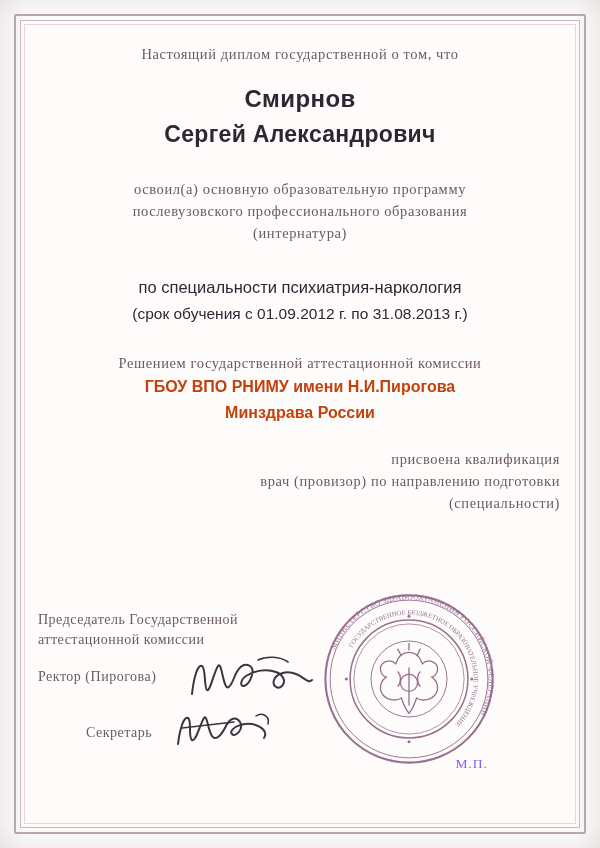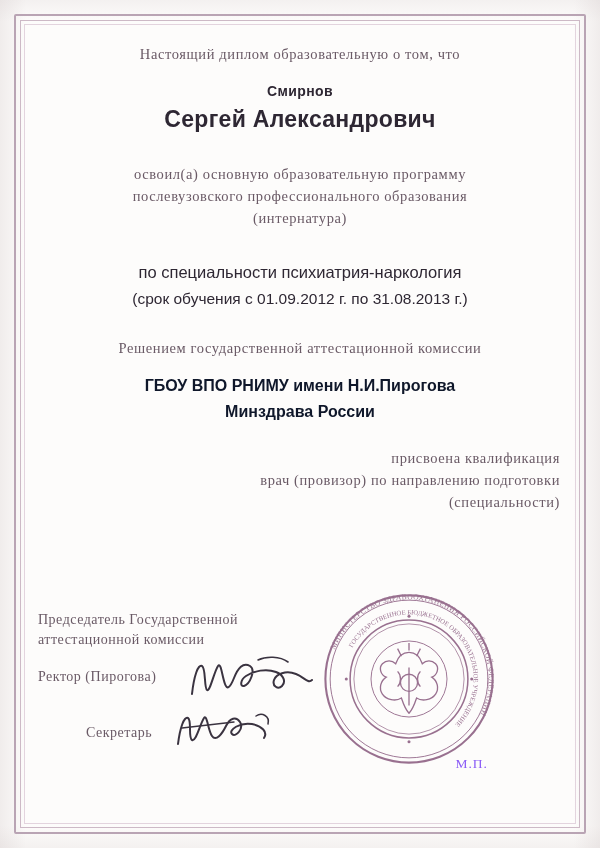--- a/index.html
+++ b/index.html
@@ -79,21 +79,21 @@
     color: #6a5a66;
     line-height: 1.45;
   }
 
   .name-block {
     margin-top: 16px;
     font-family: "Liberation Sans", sans-serif;
     color: #2e2733;
   }
   .name-surname {
-    font-size: 14px;
+    font-size: 24px;
     font-weight: bold;
     letter-spacing: 0.4px;
     line-height: 1.5;
   }
   .name-full {
     font-size: 23px;
     font-weight: bold;
     letter-spacing: 0.3px;
     line-height: 1.5;
   }
@@ -117,23 +117,22 @@
   .specialty-period {
     font-size: 15.5px;
     line-height: 1.7;
   }
 
   .commission-line {
     margin-top: 26px;
   }
 
   .org-block {
-    margin-top: 14px;
     font-family: "Liberation Sans", sans-serif;
-    color: #0f172a;
+    color: #c2410c;
     font-weight: bold;
     font-size: 16px;
     line-height: 1.6;
   }
 
   .qual-block {
     margin-top: 22px;
     text-align: right;
   }
   .qual-block div {
@@ -223,21 +222,21 @@
 
 <div class="diploma">
 
   <div class="paper-edge"></div>
   <div class="border-outer"></div>
   <div class="border-inner"></div>
   <div class="border-hair"></div>
 
   <div class="content">
 
-    <div class="line-thin">Настоящий диплом образовательную о том, что</div>
+    <div class="line-thin">Настоящий диплом государственной о том, что</div>
 
     <div class="name-block">
       <div class="name-surname">Смирнов</div>
       <div class="name-full">Сергей Александрович</div>
     </div>
 
     <div class="program-block">
       <div class="line-thin">освоил(а) основную образовательную программу</div>
       <div class="line-thin">послевузовского профессионального образования</div>
       <div class="line-thin">(интернатура)</div>

